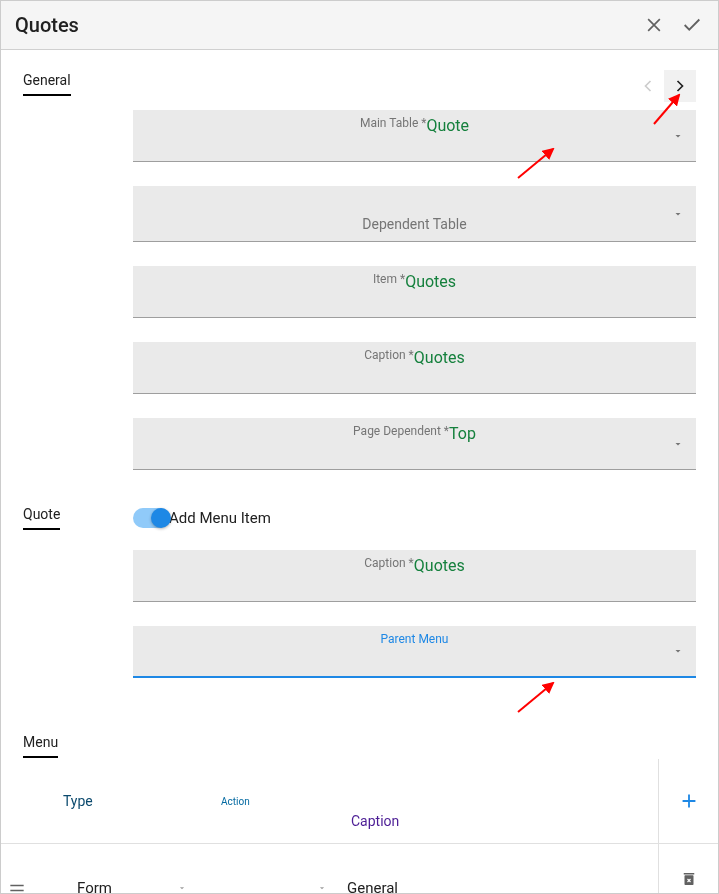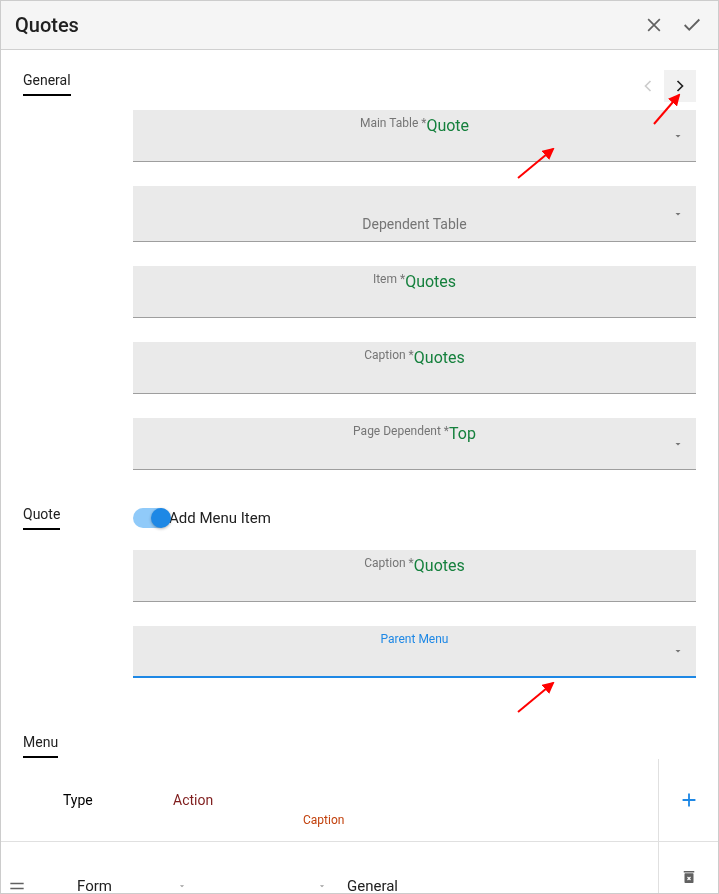--- a/index.html
+++ b/index.html
@@ -77,23 +77,23 @@
     background: #1e88e5;
     border-radius: 50%;
     position: absolute;
     right: -2px;
     top: 0;
     box-shadow: 0 1px 3px rgba(0,0,0,0.3);
   }
   .toggle-label { font-size: 15px; color: #212121; }
   
   .pages-area { padding: 0 22px; }
-  .pages-col-type { width: 150px; padding-left: 40px; font-size: 14px; color: #000000; }
-  .pages-col-action { width: 130px; font-size: 14px; color: #7f1d1d; }
-  .pages-col-caption { flex: 1; font-size: 12px; color: #c2410c; margin-top: 40px; }
+  .pages-col-type { width: 150px; padding-left: 40px; font-size: 14px; color: #0c4a6e; }
+  .pages-col-action { width: 130px; font-size: 10px; color: #0369a1; margin-left: 48px; }
+  .pages-col-caption { flex: 1; font-size: 14px; color: #4c1d95; margin-top: 40px; }
   .pages-add-col { width: 60px; display: flex; justify-content: center; align-items: center; border-left: 1px solid #e0e0e0; padding: 14px 0; }
   .pages-header-wrap { display: flex; align-items: stretch; }
   .pages-header-left { flex: 1; display: flex; align-items: center; padding: 14px 0; }
   
   .pages-data-row { display: flex; align-items: stretch; min-height: 70px; }
   .pages-data-left { flex: 1; display: flex; align-items: center; padding: 18px 0 0 0; }
   .drag-col { width: 40px; display: flex; align-items: center; justify-content: flex-start; color: #616161; }
   .mini-select {
     border: none;
     border-bottom: 1px solid #9e9e9e;

